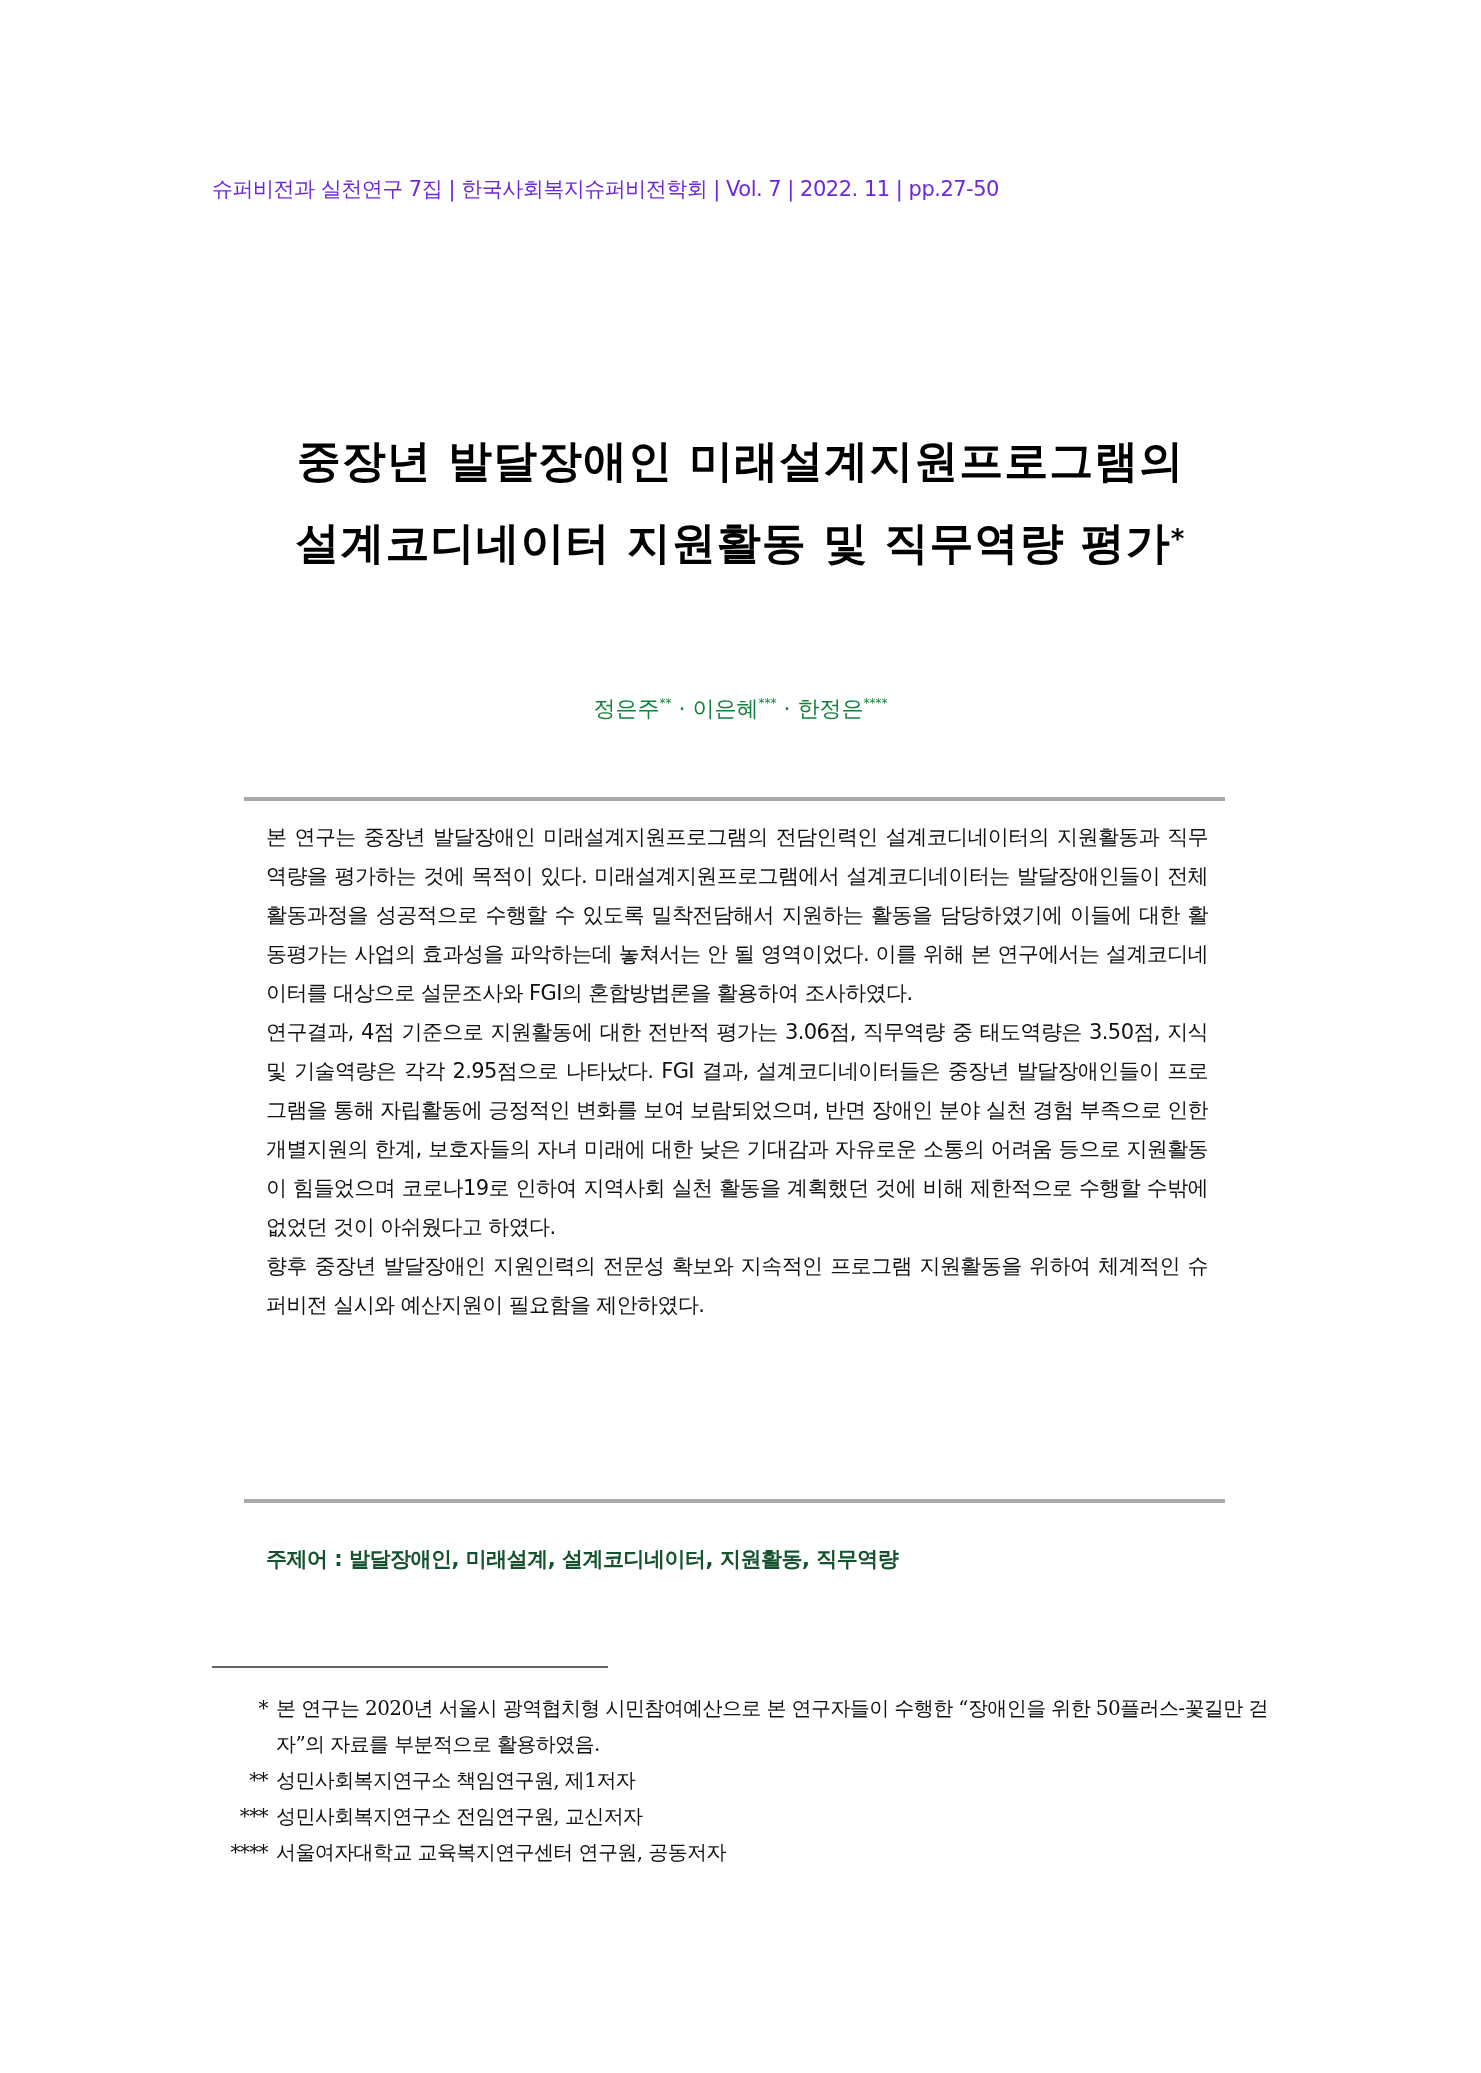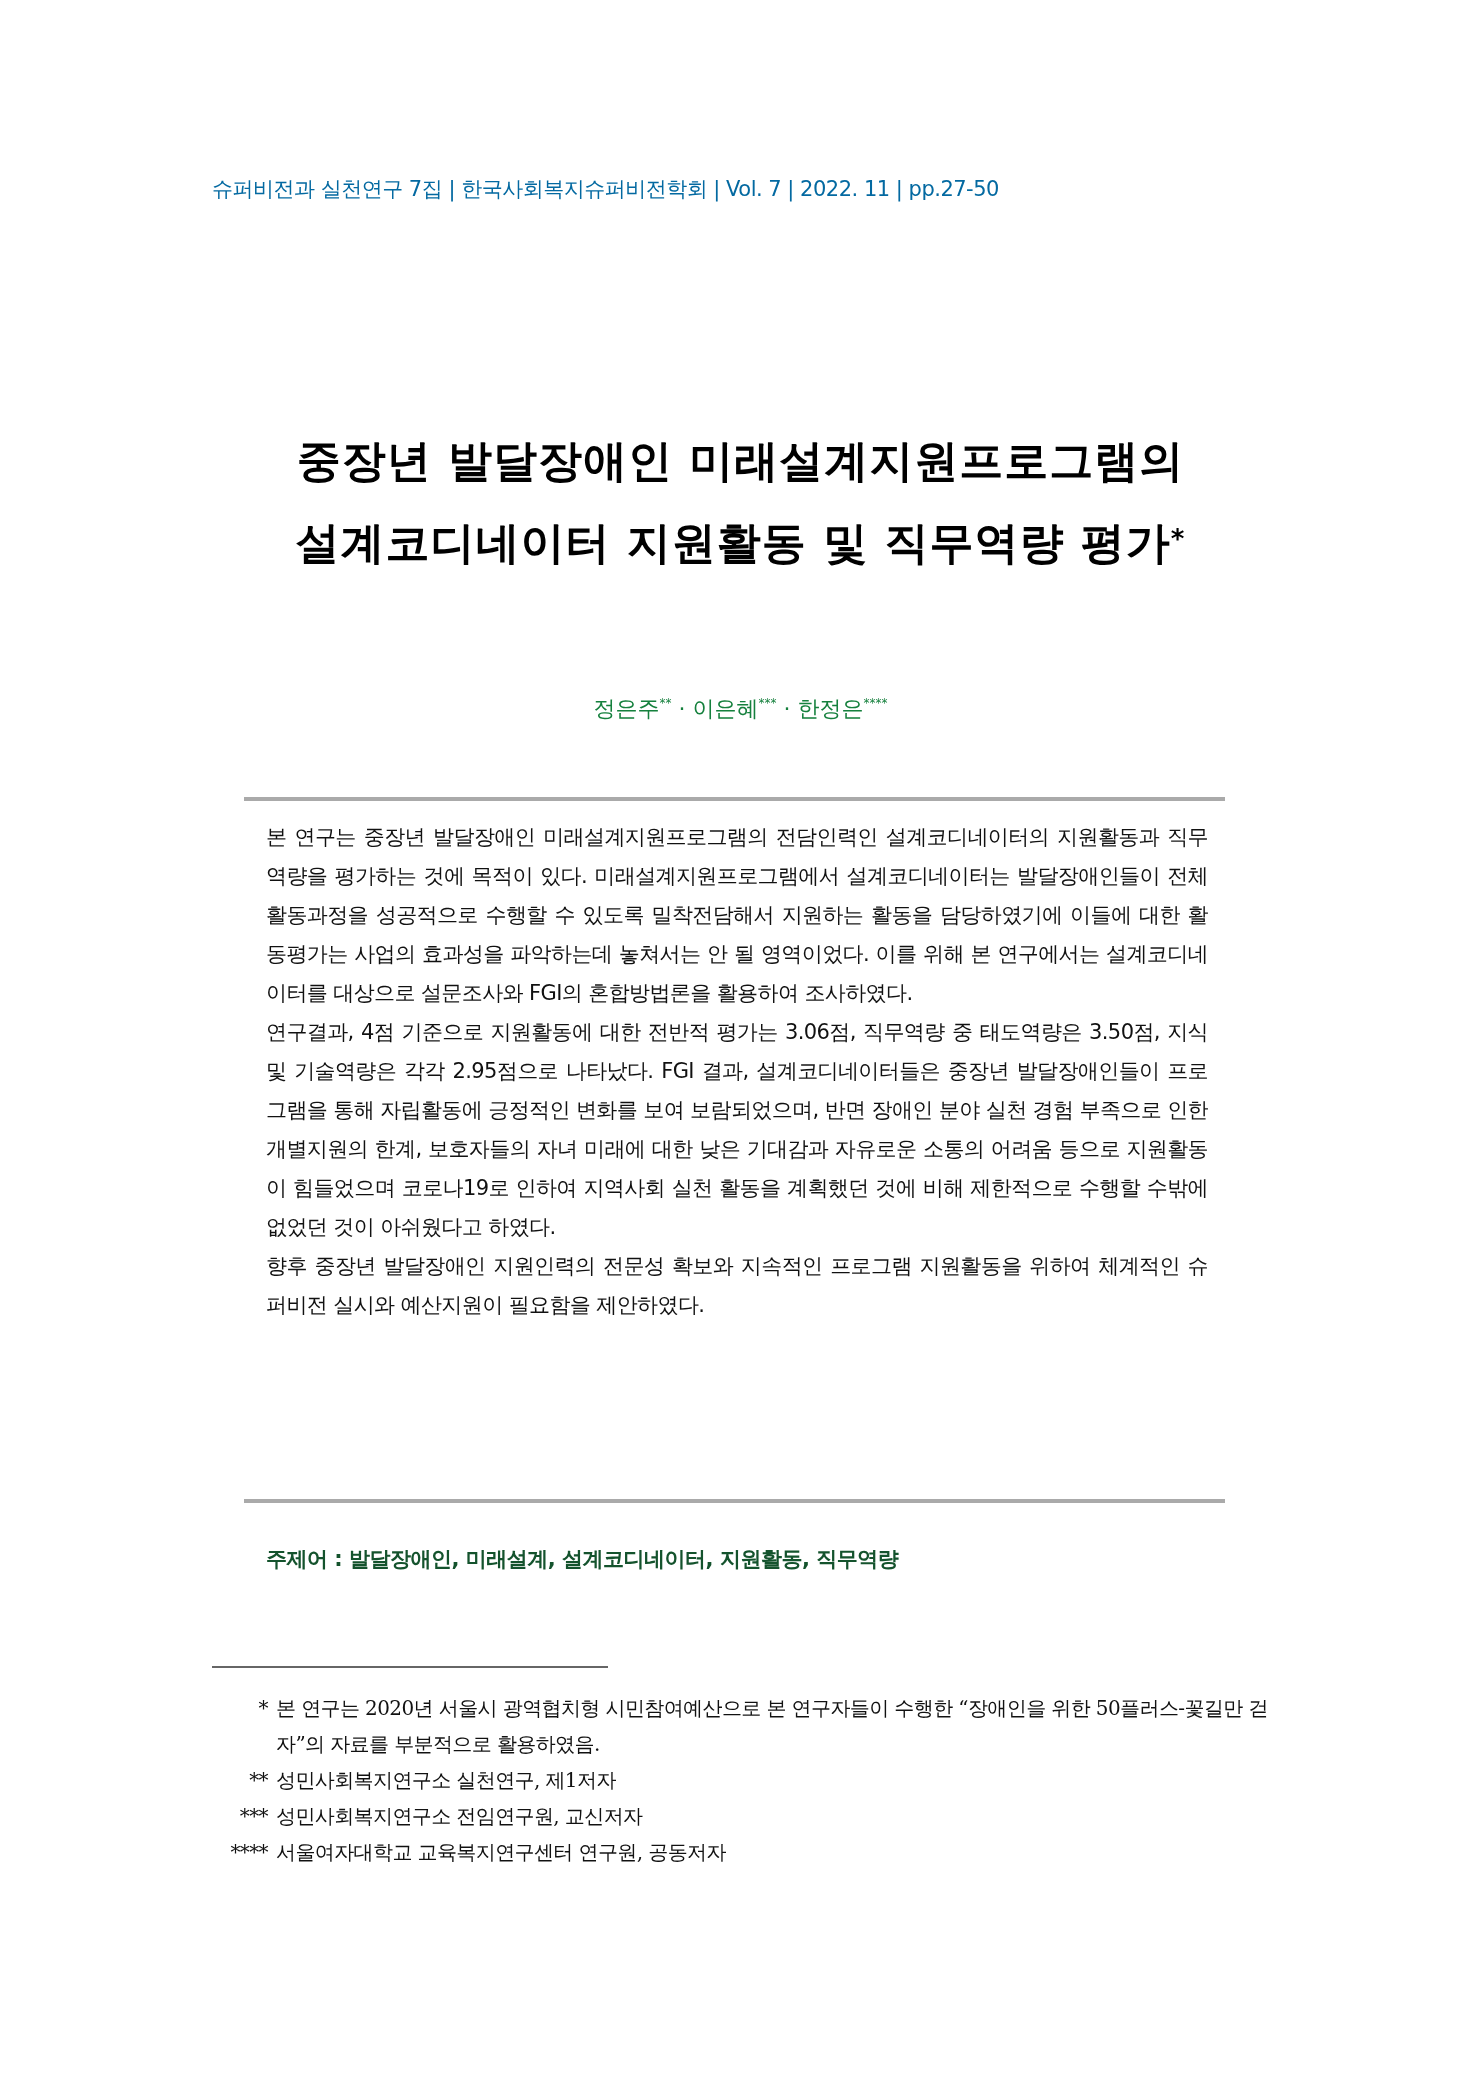--- a/index.html
+++ b/index.html
@@ -1,19 +1,19 @@
 <!DOCTYPE html>
 <html><head>
   <meta charset="utf-8">
   <style>
     html, body { margin: 0; padding: 0; background: #ffffff; }
     body { width: 1481px; height: 2073px; position: relative; overflow: hidden;
            font-family: "DejaVu Sans", "Liberation Sans", sans-serif; color: #111; }
     .header { position: absolute; left: 212px; top: 175px; font-size: 21px; letter-spacing: -0.5px;
-              color: #0369a1; white-space: nowrap; }
+              color: #6d28d9; white-space: nowrap; }
     .title { position: absolute; left: 0; width: 1481px; top: 420px; text-align: center;
              font-family: "DejaVu Sans", sans-serif; font-weight: bold; font-size: 44px; line-height: 82px; color: #000;
              letter-spacing: 1px; }
     .title sup { font-size: 26px; vertical-align: top; position: relative; top: -4px; }
     .authors { position: absolute; left: 0; width: 1481px; top: 694px; text-align: center; font-size: 22px; color: #15803d; }
     .authors sup { font-size: 12px; vertical-align: top; position: relative; top: 2px; }
     .rule { position: absolute; height: 4px; background: #aaaaaa; }
     .abstract { position: absolute; left: 266px; width: 942px; top: 818px; font-size: 21px; line-height: 39px;
                 text-align: justify; color: #111; letter-spacing: -0.6px; }
     .abstract p { margin: 0; }
@@ -54,21 +54,21 @@
 
 <div class="fn-rule"></div>
 
 <div class="footnotes" style="width:1080px;">
   <div class="fn">
     <span class="mark">*</span>
     <span>본 연구는 2020년 서울시 광역협치형 시민참여예산으로 본 연구자들이 수행한 “장애인을 위한 50플러스-꽃길만 걷자”의 자료를 부분적으로 활용하였음.</span>
   </div>
   <div class="fn">
     <span class="mark">**</span>
-    <span>성민사회복지연구소 실천연구, 제1저자</span>
+    <span>성민사회복지연구소 책임연구원, 제1저자</span>
   </div>
   <div class="fn">
     <span class="mark">***</span>
     <span>성민사회복지연구소 전임연구원, 교신저자</span>
   </div>
   <div class="fn">
     <span class="mark">****</span>
     <span>서울여자대학교 교육복지연구센터 연구원, 공동저자</span>
   </div>
 </div>

